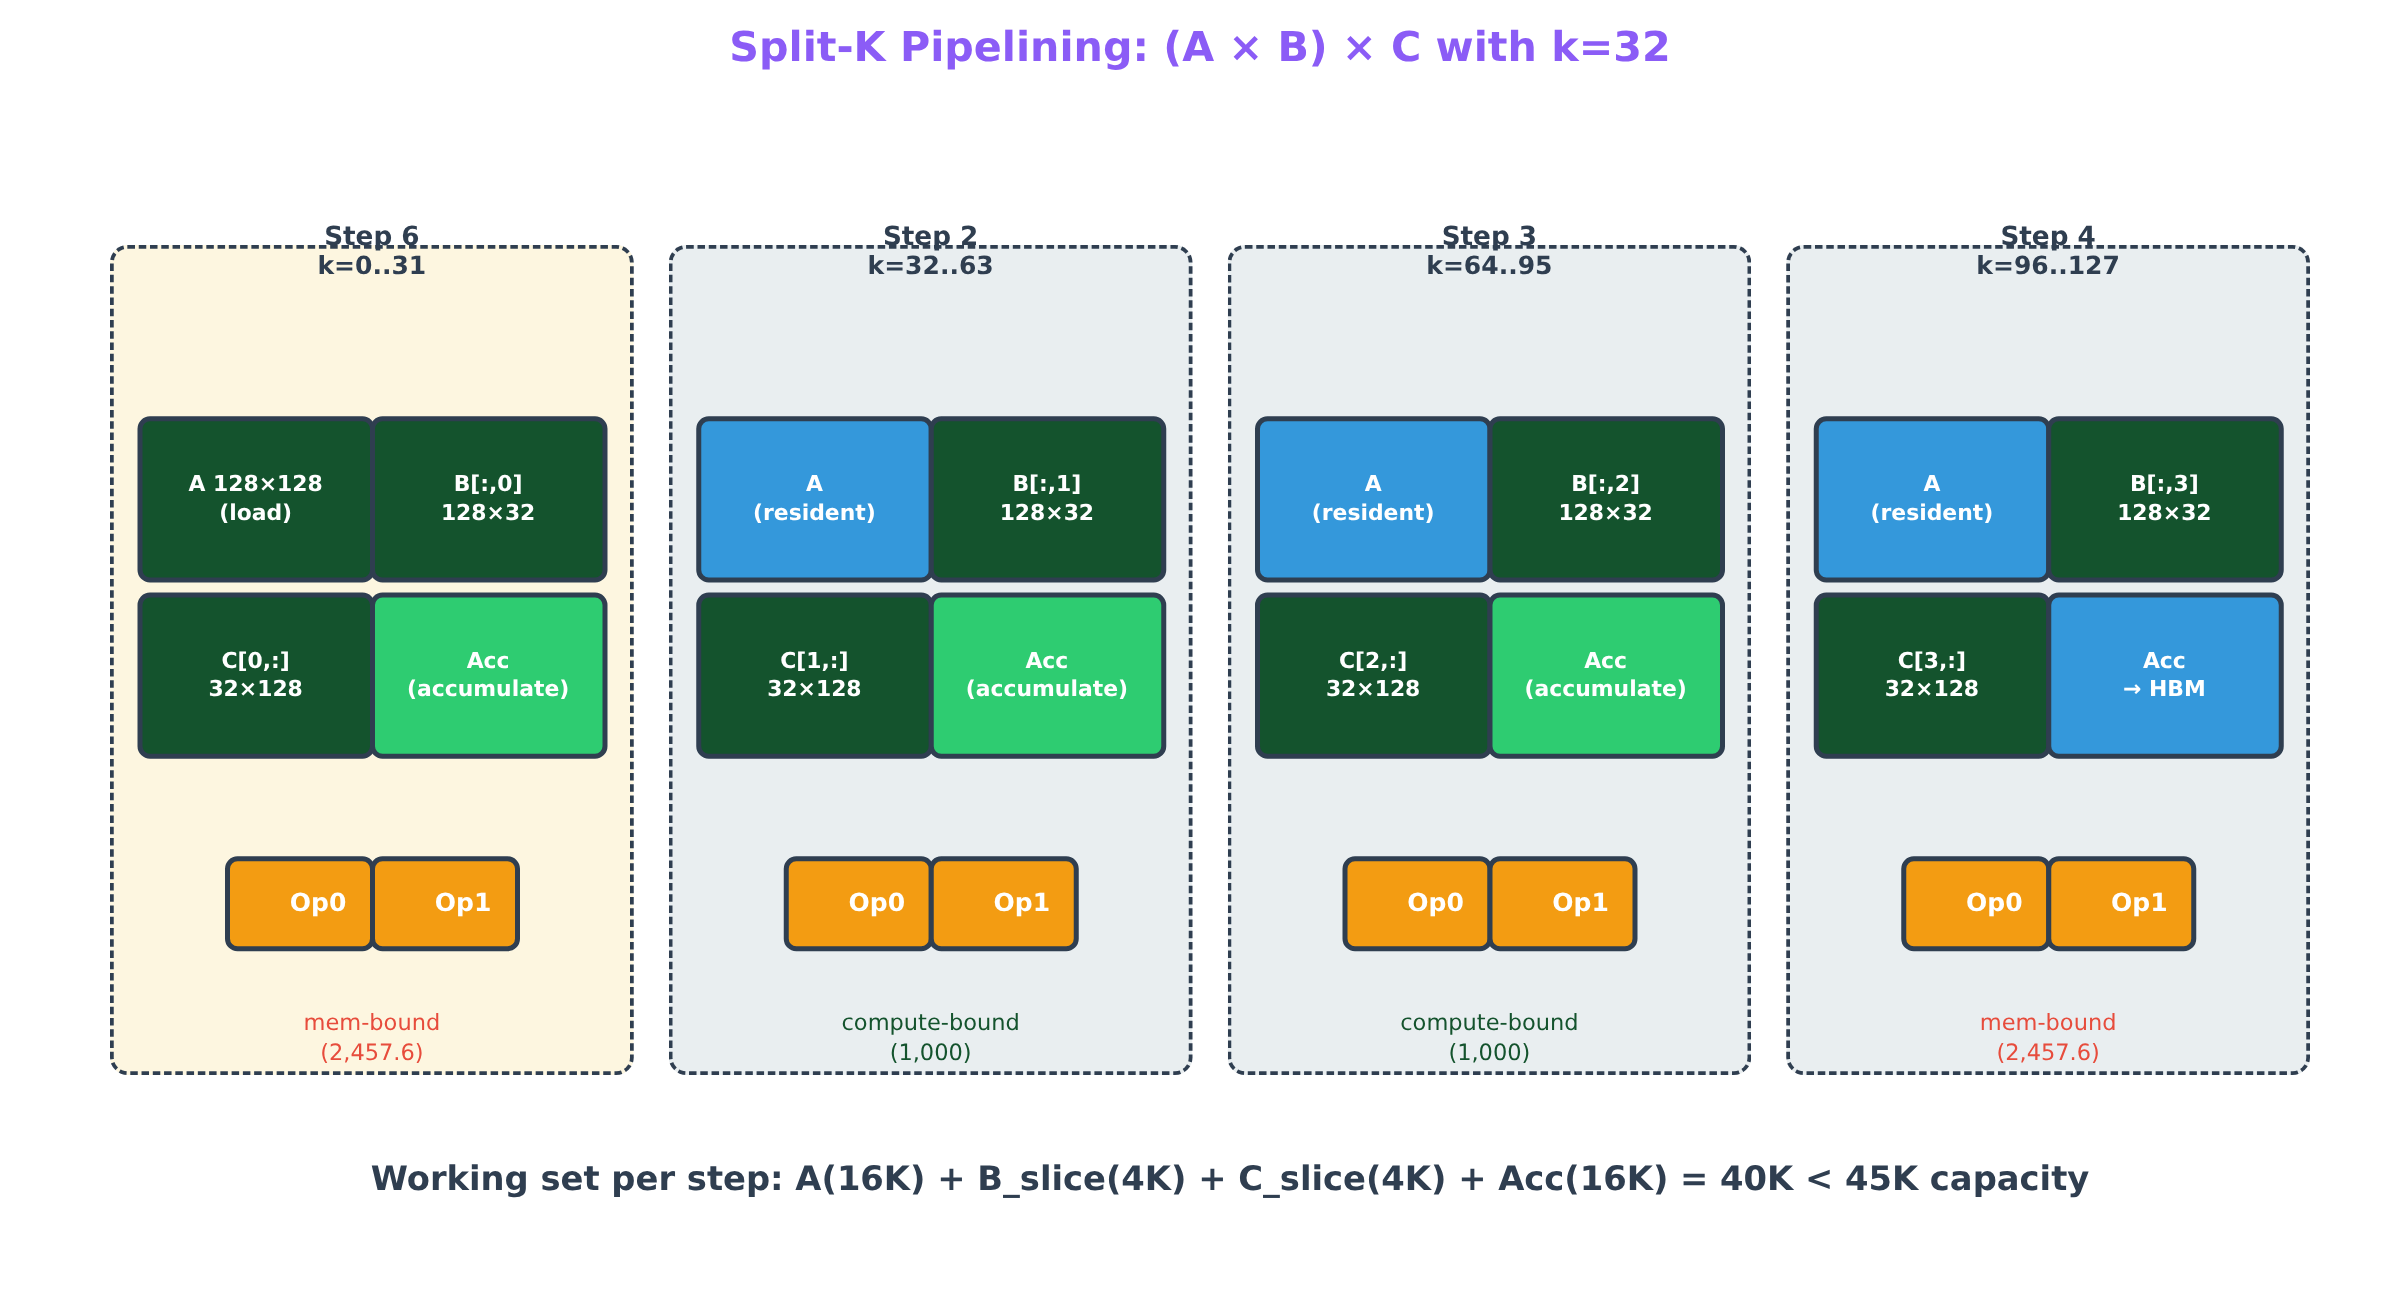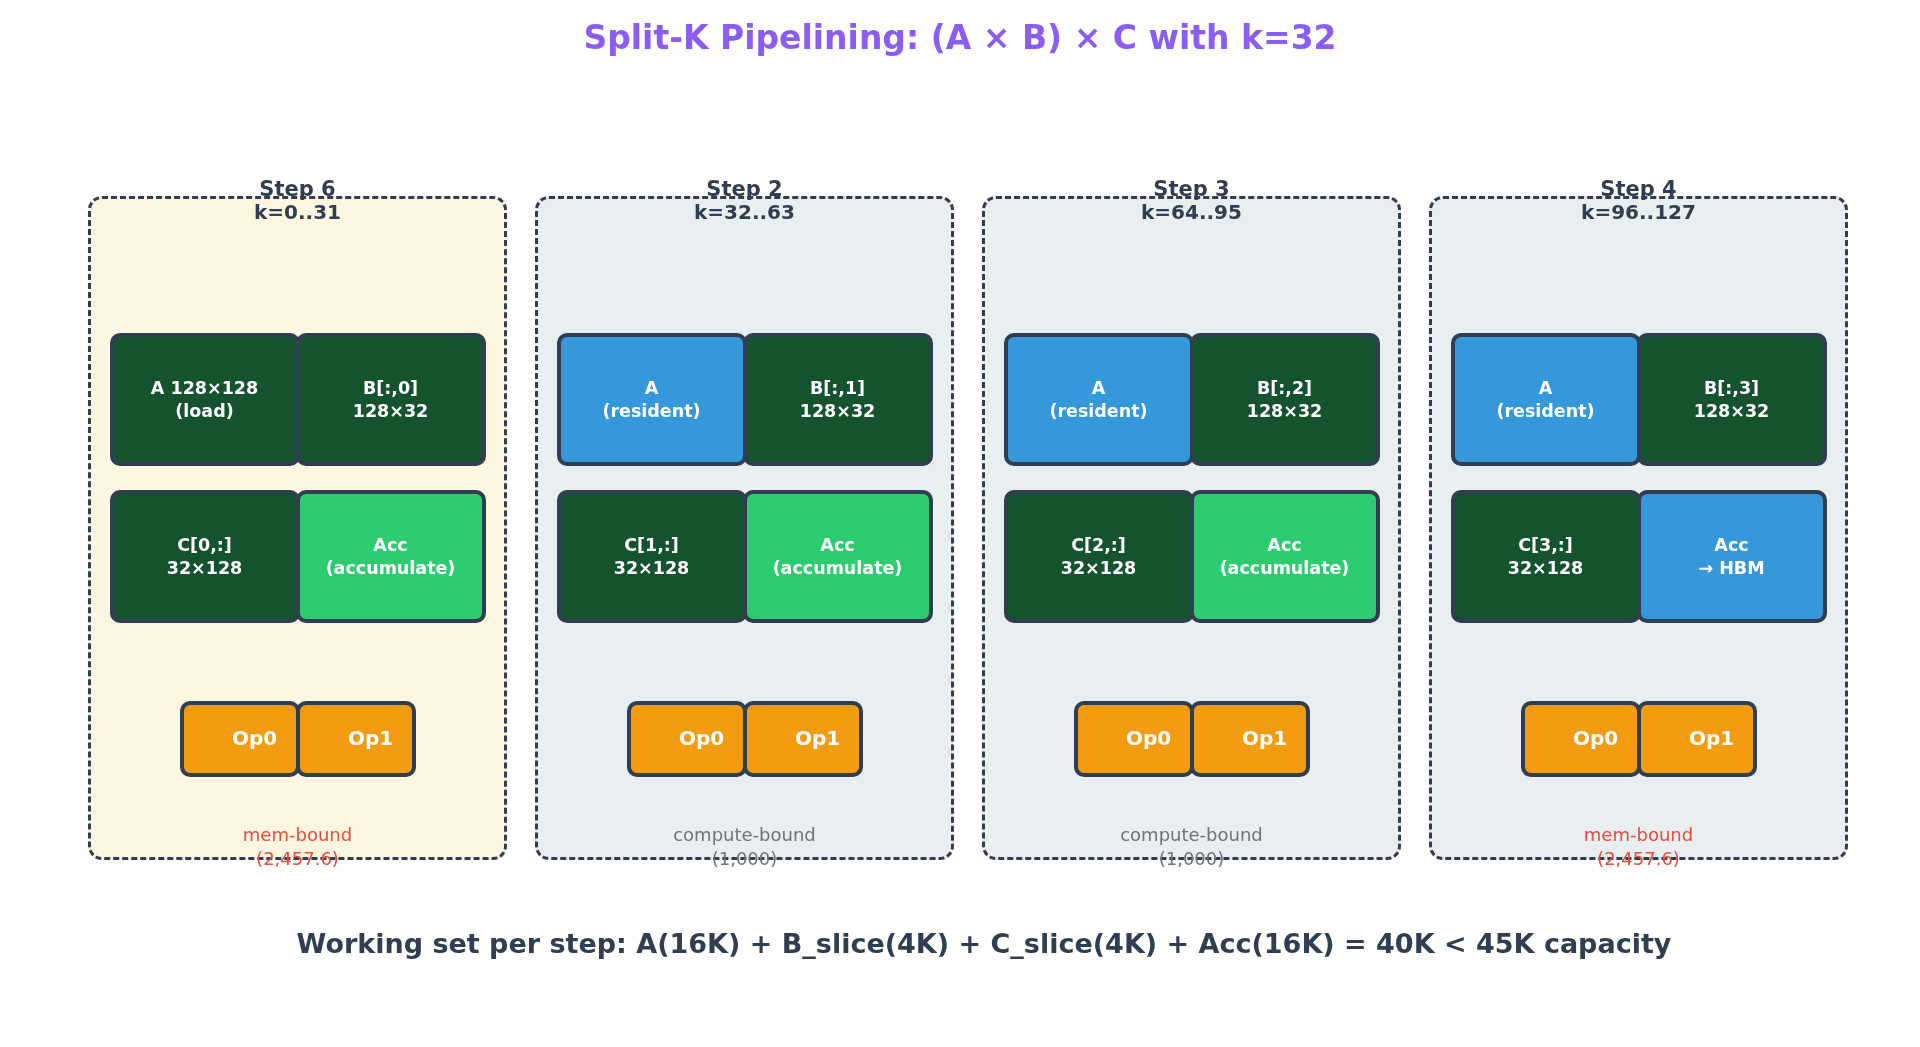--- a/index.html
+++ b/index.html
@@ -70,21 +70,21 @@
     font-weight: bold;
   }
 
   .tile-row {
     display: flex;
     flex-direction: row;
     justify-content: center;
     width: 100%;
   }
   .row-mem1 { margin-top: 134px; }
-  .row-mem2 { margin-top: 24px; }
+  .row-mem2 { margin-top: 8px; }
   .row-ops  { margin-top: 78px; }
 
   .tile {
     box-sizing: border-box;
     border: 4px solid #2f3e50;
     border-radius: 10px;
     color: #ffffff;
     font-size: 17.5px;
     font-weight: bold;
     line-height: 1.28;
@@ -112,21 +112,21 @@
   .c-orange{ background: #f39c12; padding-left: 30px; }
 
   .status {
     margin-top: 46px;
     text-align: center;
     font-size: 18px;
     line-height: 1.32;
     white-space: pre-line;
   }
   .s-mem     { color: #e74c3c; }
-  .s-compute { color: #737373; }
+  .s-compute { color: #14532d; }
 
   #footer-note {
     position: absolute;
     top: 928px;
     left: 0;
     width: 1920px;
     text-align: center;
     font-size: 27px;
     font-weight: bold;
     color: #2f3e50;

